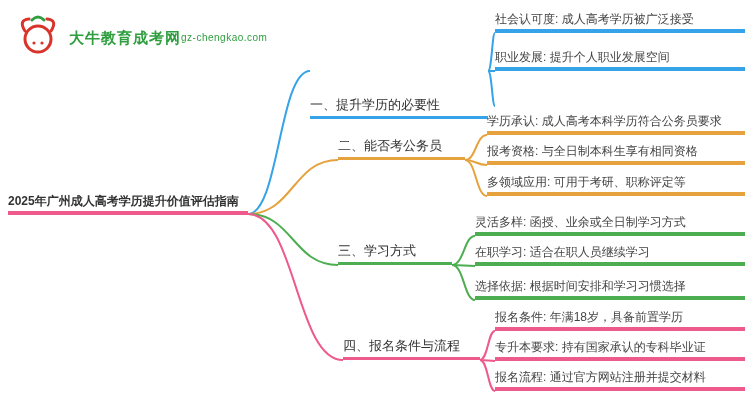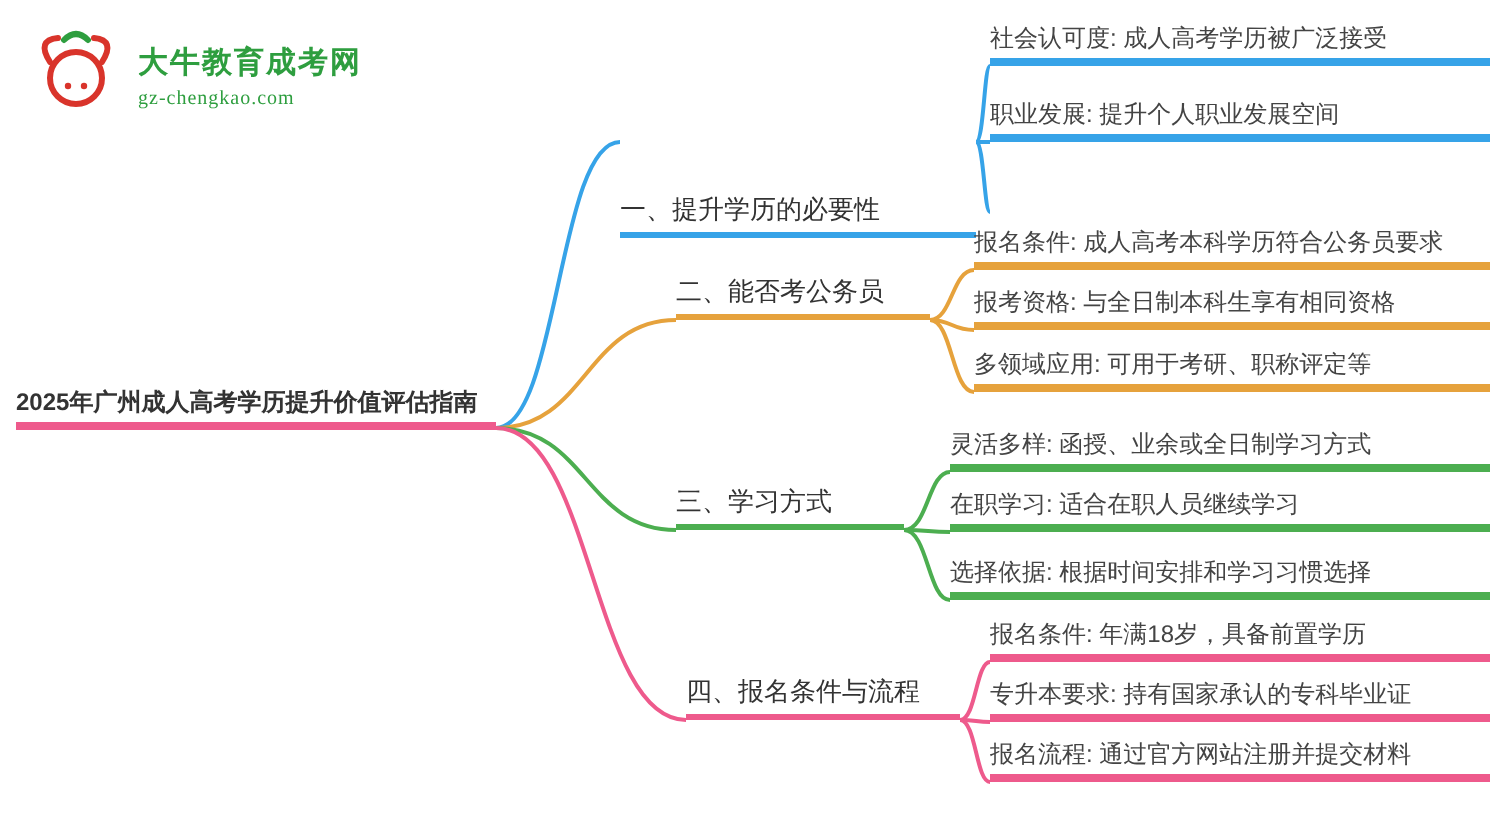--- a/index.html
+++ b/index.html
@@ -11,23 +11,23 @@
   .node{
     position:absolute;display:flex;align-items:flex-end;
     border-bottom:4px solid #fca5a5;box-sizing:border-box;
     white-space:nowrap;line-height:1.1;
   }
   .root-node{font-size:12px;font-weight:bold;color:#333;padding-bottom:3px;}
   .branch-node{font-size:13px;color:#333;padding-bottom:4px;border-bottom-width:3px;}
   .leaf-node{font-size:12px;color:#444;padding-bottom:3px;}
   
   #logo{position:absolute;left:14px;top:12px;display:flex;align-items:center;gap:7px;}
-  #logo .texts{display:flex;flex-direction:column;}
+  #logo .texts{display:flex;flex-direction:row;}
   .logo-title{font-size:15px;font-weight:bold;color:#2e9e3f;letter-spacing:1px;}
-  .logo-domain{font-size:10px;color:#2e9e3f;margin-top:3px;letter-spacing:.5px;font-family:Liberation Serif, serif;}
+  .logo-domain{font-size:10px;color:#2e9e3f;margin-top:3px;letter-spacing:.5px;}
 </style>
 </head>
 <body>
 
 <div id="canvas">
 
   <svg id="connectors" viewBox="0 0 750 410" fill="none" xmlns="http://www.w3.org/2000/svg">
 
     <path stroke-width="2" d="M248,214 C279,214 279,71 310,71" stroke="#36a3e8"></path>
     <path stroke-width="2" d="M248,214 C293,214 293,160 338,160" stroke="#e6a23c"></path>
@@ -79,21 +79,21 @@
     <span>社会认可度: 成人高考学历被广泛接受</span>
   </div>
   <div class="node leaf-node" style="left: 495px; top: 52px; width: 250px; height: 19px; border-bottom-color: rgb(54, 163, 232);">
     <span>职业发展: 提升个人职业发展空间</span>
   </div>
 
   <div class="node branch-node" style="left: 338px; top: 138px; width: 127px; height: 22px; border-bottom-color: rgb(230, 162, 60);">
     <span>二、能否考公务员</span>
   </div>
   <div class="node leaf-node" style="left: 487px; top: 116px; width: 258px; height: 19px; border-bottom-color: rgb(230, 162, 60);">
-    <span>报名条件: 成人高考本科学历符合公务员要求</span>
+    <span>学历承认: 成人高考本科学历符合公务员要求</span>
   </div>
   <div class="node leaf-node" style="left: 487px; top: 146px; width: 258px; height: 19px; border-bottom-color: rgb(230, 162, 60);">
     <span>报考资格: 与全日制本科生享有相同资格</span>
   </div>
   <div class="node leaf-node" style="left: 487px; top: 177px; width: 258px; height: 19px; border-bottom-color: rgb(230, 162, 60);">
     <span>多领域应用: 可用于考研、职称评定等</span>
   </div>
 
   <div class="node leaf-node" style="left: 475px; top: 217px; width: 270px; height: 19px; border-bottom-color: rgb(76, 174, 80);">
     <span>灵活多样: 函授、业余或全日制学习方式</span>

